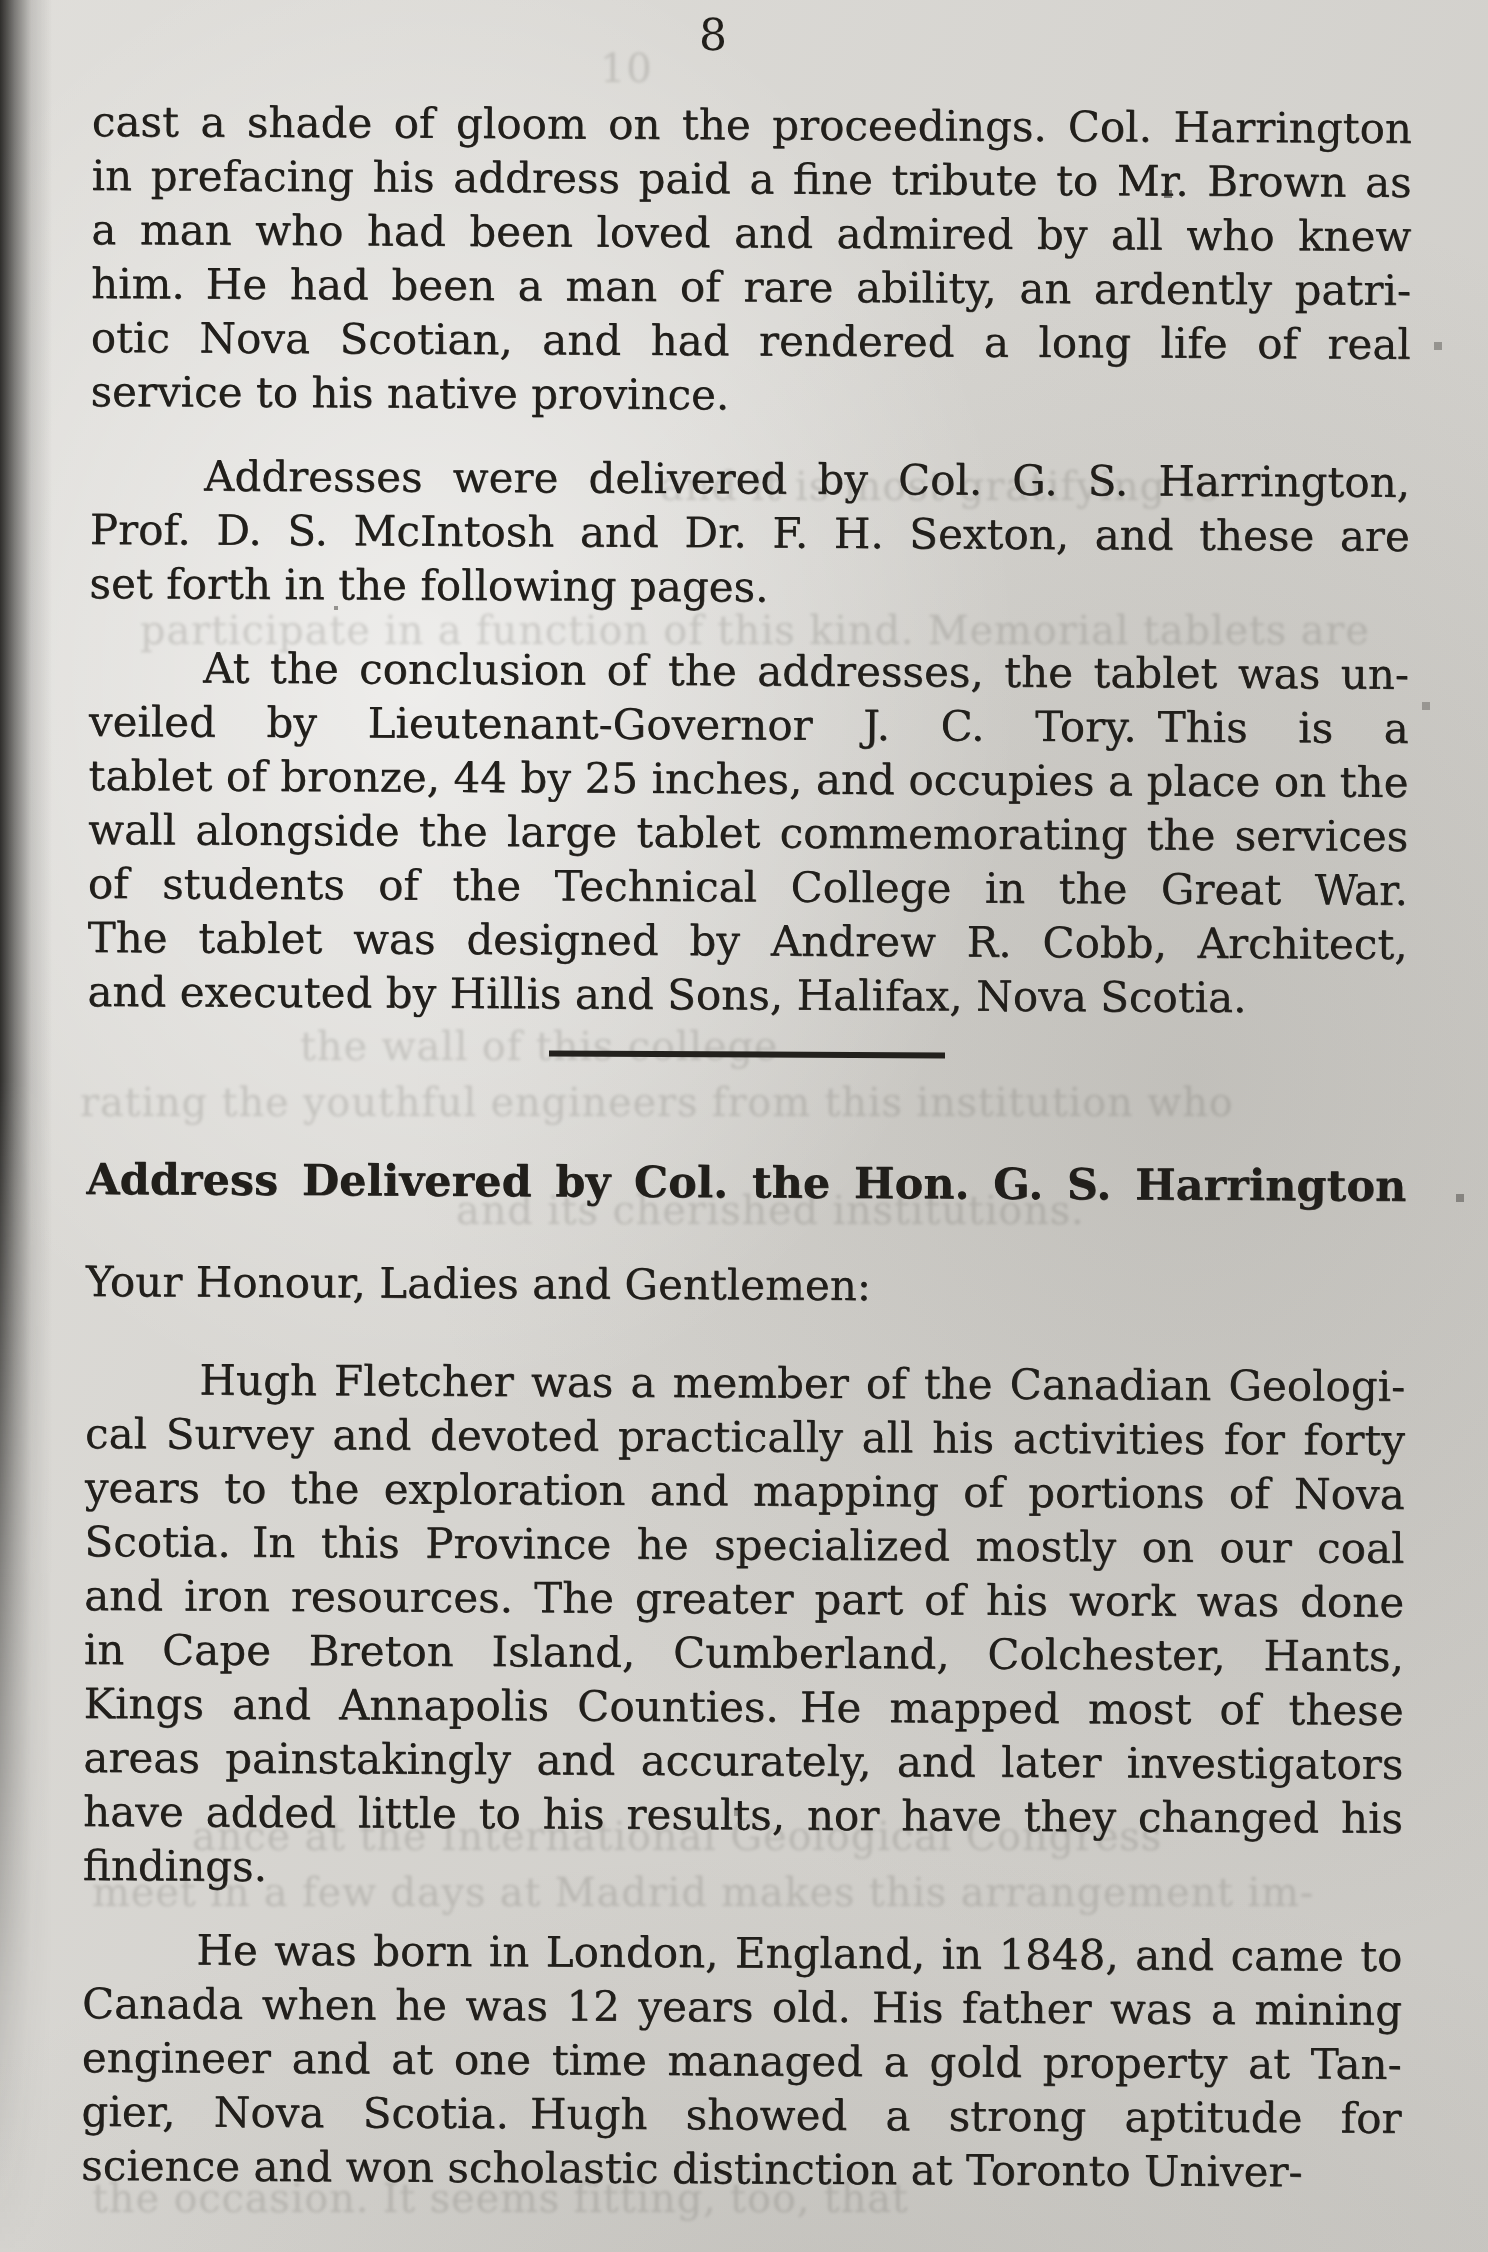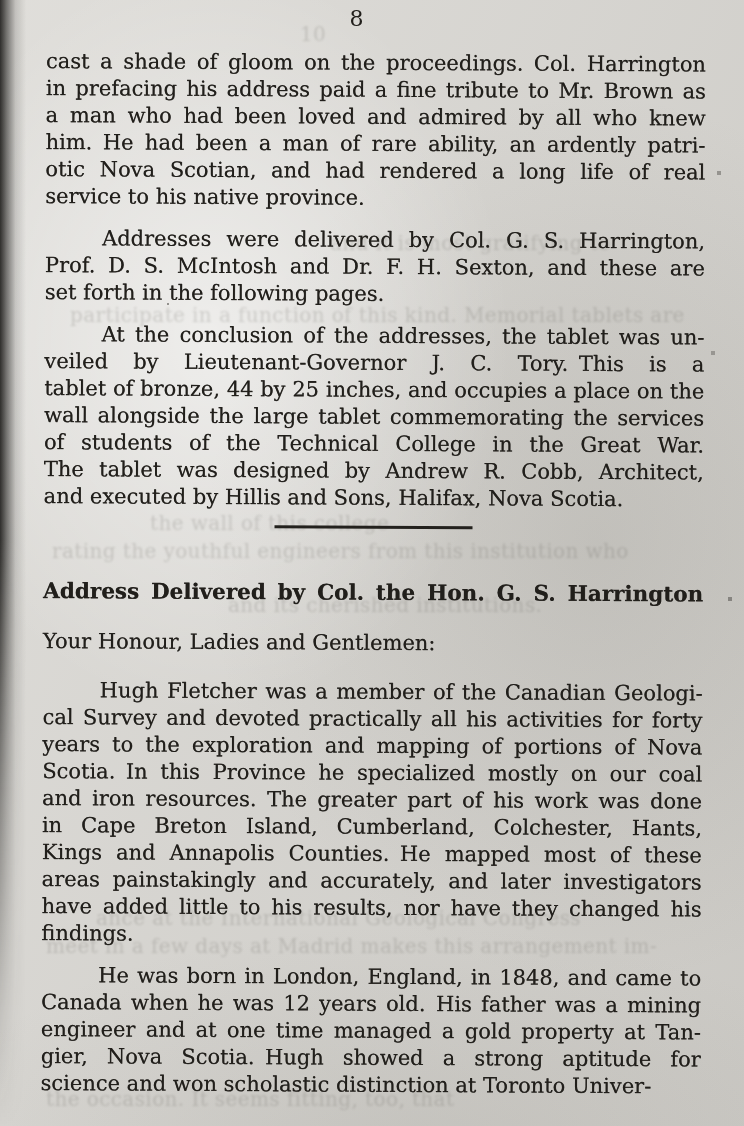--- a/index.html
+++ b/index.html
@@ -73,21 +73,21 @@
 </style>
 </head>
 <body>
 
 <div class="page">
   <div class="bleed-layer" id="bleed-layer">
       <div class="ghost-line" style="top: 22px; left: 300px;">10</div>
       <div class="ghost-line" style="top: 231px; left: 330px;">and it is most gratifying to</div>
       <div class="ghost-line" style="top: 259px; left: 70px; margin-top: 44px;">participate in a function of this kind.  Memorial tablets are</div>
       <div class="ghost-line" style="top: 483px; left: 150px; margin-top: 28px;">the wall of this college</div>
-      <div class="ghost-line" style="top: 539px; left: 40px; margin-left: 12px;">rating the youthful engineers from this institution who</div>
+      <div class="ghost-line" style="top: 539px; left: 40px;">rating the youthful engineers from this institution who</div>
       <div class="ghost-line" style="top: 593px; left: 228px; text-align: center;">and its cherished institutions.</div>
       <div class="ghost-line" style="top: 906px; left: 96px;">ance at the International Geological Congress</div>
       <div class="ghost-line" style="top: 934px; left: 46px; text-align: right;">meet in a few days at Madrid makes this arrangement im-</div>
       <div class="ghost-line" style="top: 1087px; left: 46px;">the occasion.  It seems fitting, too, that</div>
     </div>
   <div class="edge-left"></div>
   <div class="speckles"></div>
 
   <div class="page-number">8</div>
 

